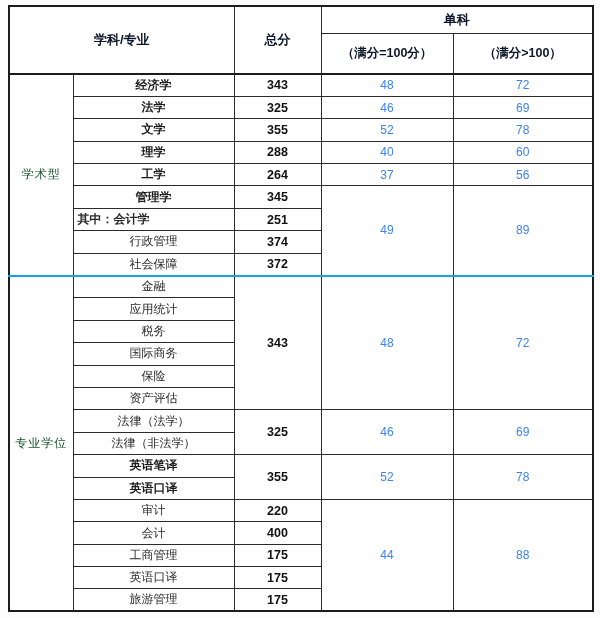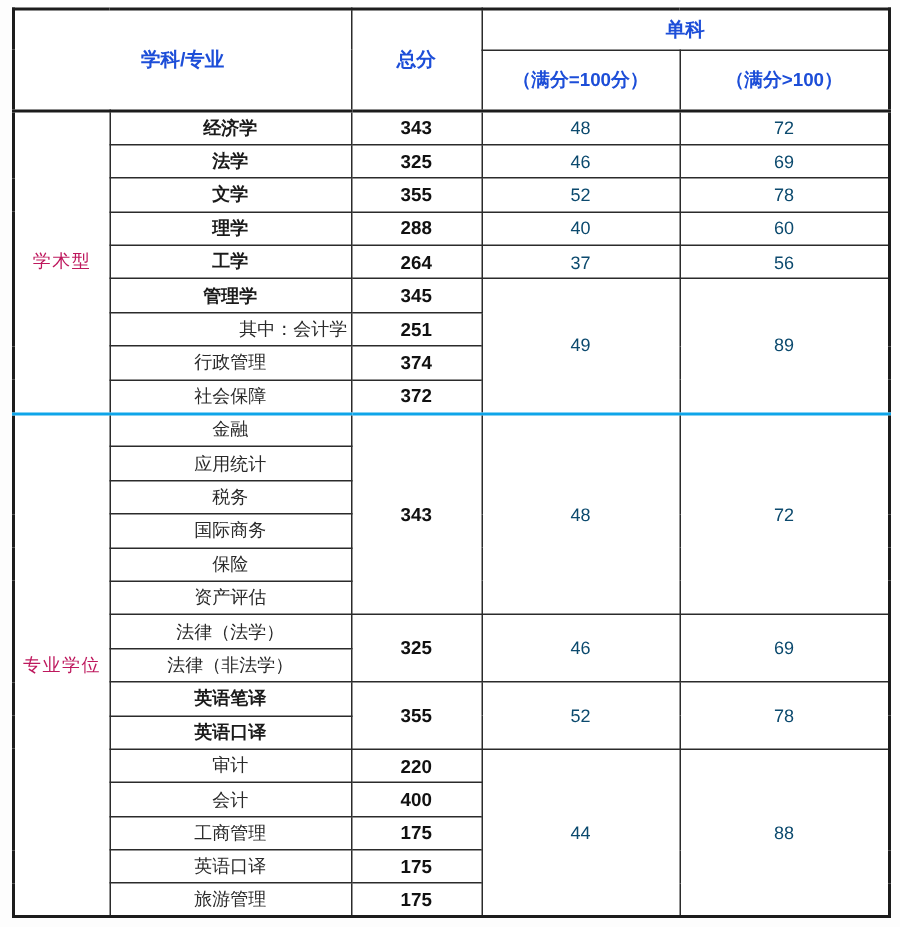--- a/index.html
+++ b/index.html
@@ -28,51 +28,51 @@
   .score-table th, .score-table td {
     border: 1px solid #2b2b2b;
     text-align: center;
     vertical-align: middle;
     padding: 0 2px;
     overflow: hidden;
     white-space: nowrap;
   }
   .score-table thead th {
     font-weight: bold;
-    color: #1d4ed8;
+    color: #0f172a;
     font-size: 13px;
   }
   tr.hdr-top { height: 27px; }
   tr.hdr-sub { height: 41px; }
   tr.hdr-sub th { font-size: 12.5px; }
   tr.data-row { height: 22.4px; }
   thead tr.hdr-sub th, thead tr.hdr-top th.deep {
     border-bottom: 2px solid #1c1c1c;
     margin-top: 28px;
   }
   td.group-cell {
     font-size: 12px;
-    color: #be185d;
+    color: #14532d;
     letter-spacing: 1px;
   }
   td.subject-cell {
     font-size: 12px;
     color: #2a2a2a;
   }
   td.subject-cell.bold { font-weight: bold; color: #1b1b1b; }
-  td.subject-cell.left-align { text-align: right; padding-left: 4px; }
+  td.subject-cell.left-align { text-align: left; padding-left: 4px; font-weight: bold; }
   td.total-cell {
     font-weight: bold;
     font-size: 12.5px;
     color: #111111;
     margin-left: 17px;
   }
   td.score-cell {
     font-size: 12px;
-    color: #0c4a6e;
+    color: #3b82f6;
   }
   tr.section-start td { border-top: 2px solid #0ea5e9; }
 </style>
 </head>
 <body>
 
 <div class="canvas">
   <table class="score-table">
     <colgroup>
       <col style="width:64px">

